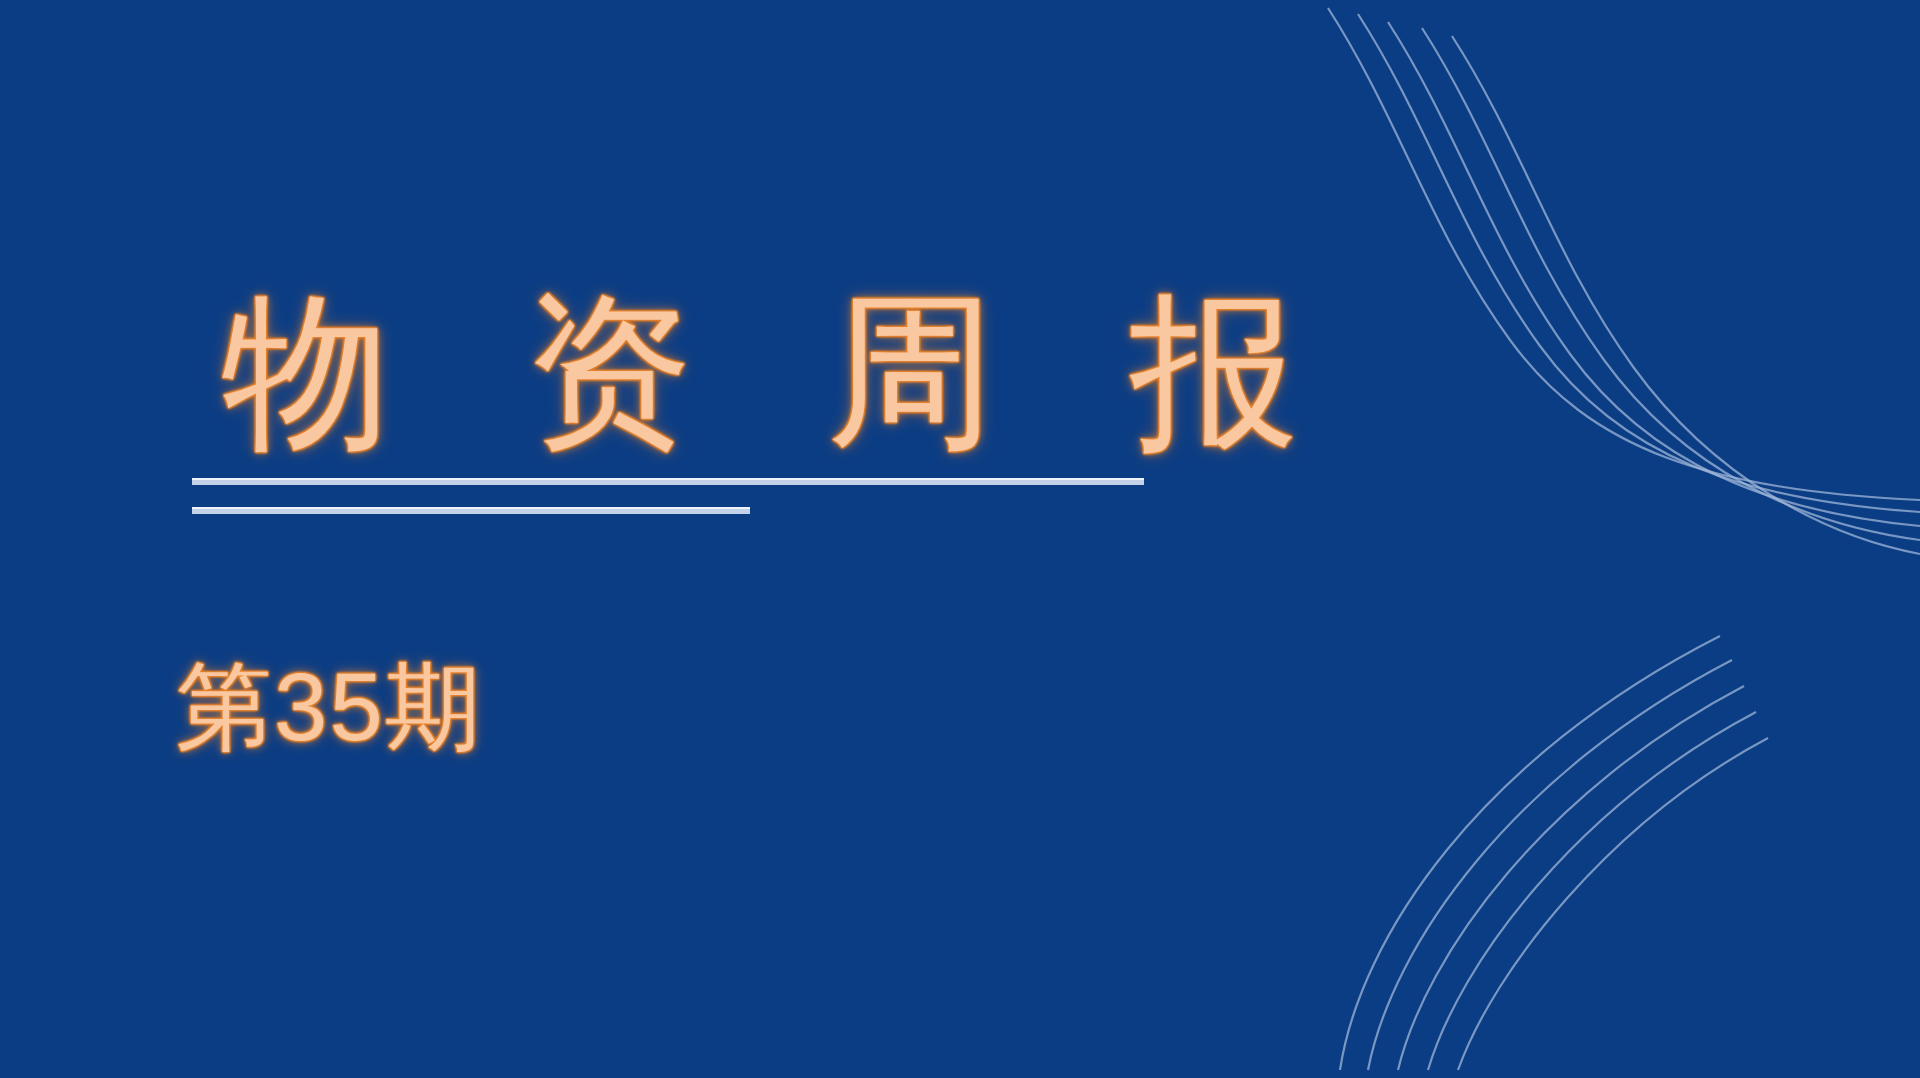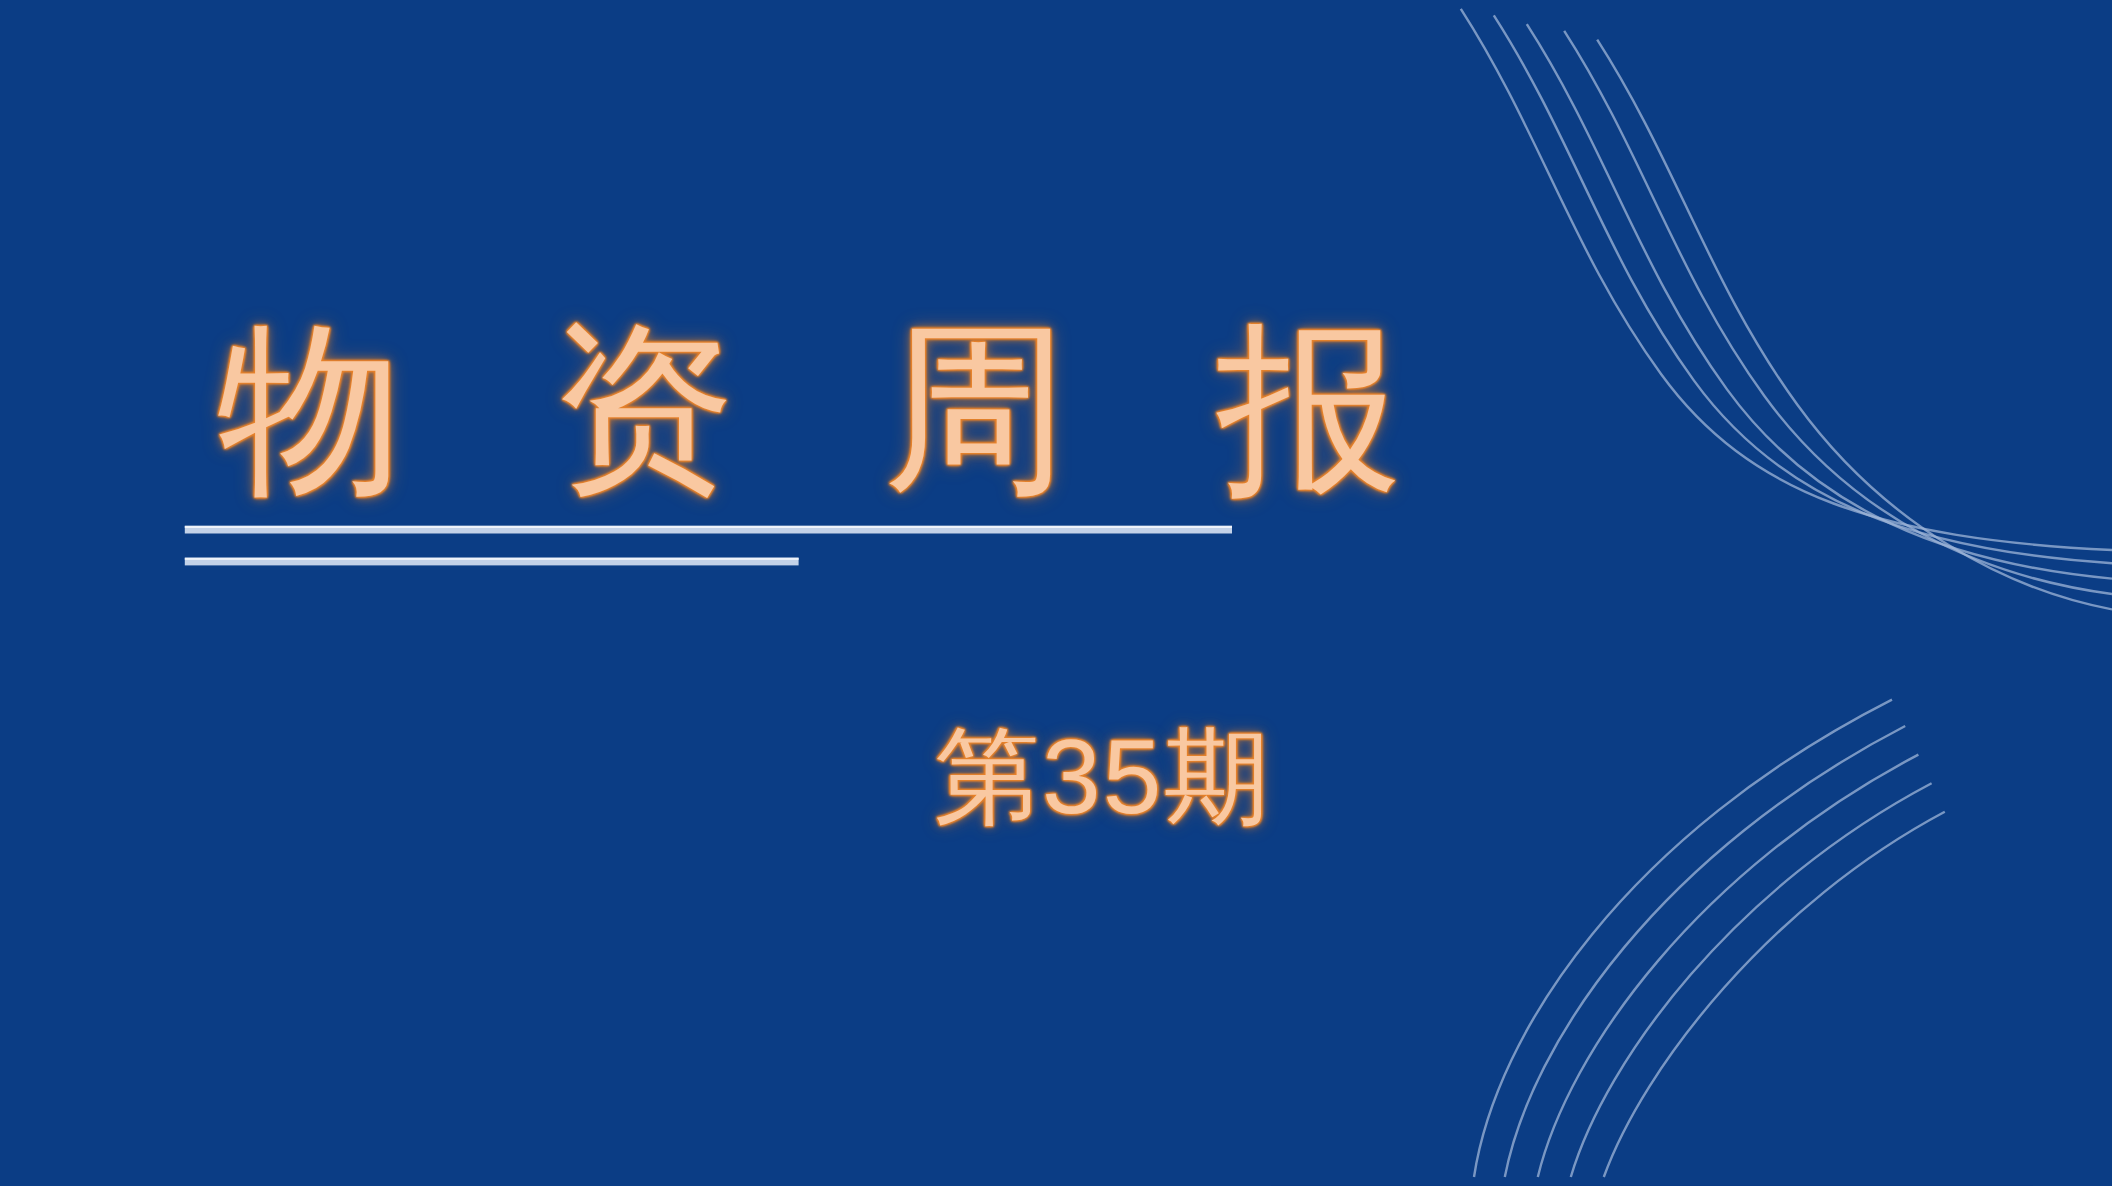--- a/index.html
+++ b/index.html
@@ -36,21 +36,21 @@
   .deco path {
     fill: none;
     stroke: #9fb6d8;
     stroke-width: 2.2;
     opacity: 0.75;
   }
 
   
   #title-block {
     position: absolute;
-    left: 168px;
+    left: 192px;
     top: 288px;
     width: 980px;
   }
 
   #main-title {
     margin: 0;
     font-size: 168px;
     line-height: 1.0;
     letter-spacing: 44px;
     font-weight: 400;
@@ -84,21 +84,21 @@
     margin-top: 22px;
   }
 
   
   #subtitle {
     position: absolute;
     left: 176px;
     top: 652px;
     width: 980px;
     margin: 0;
-    text-align: right;
+    text-align: left;
     font-size: 96px;
     line-height: 1.15;
     font-weight: 400;
     letter-spacing: 2px;
     color: #f9c8a1;
     text-shadow:
        0 0 2px #e8822a,
        1px 1px 2px #e8822a,
       -1px -1px 2px #e8822a,
        1px -1px 2px #e8822a,

